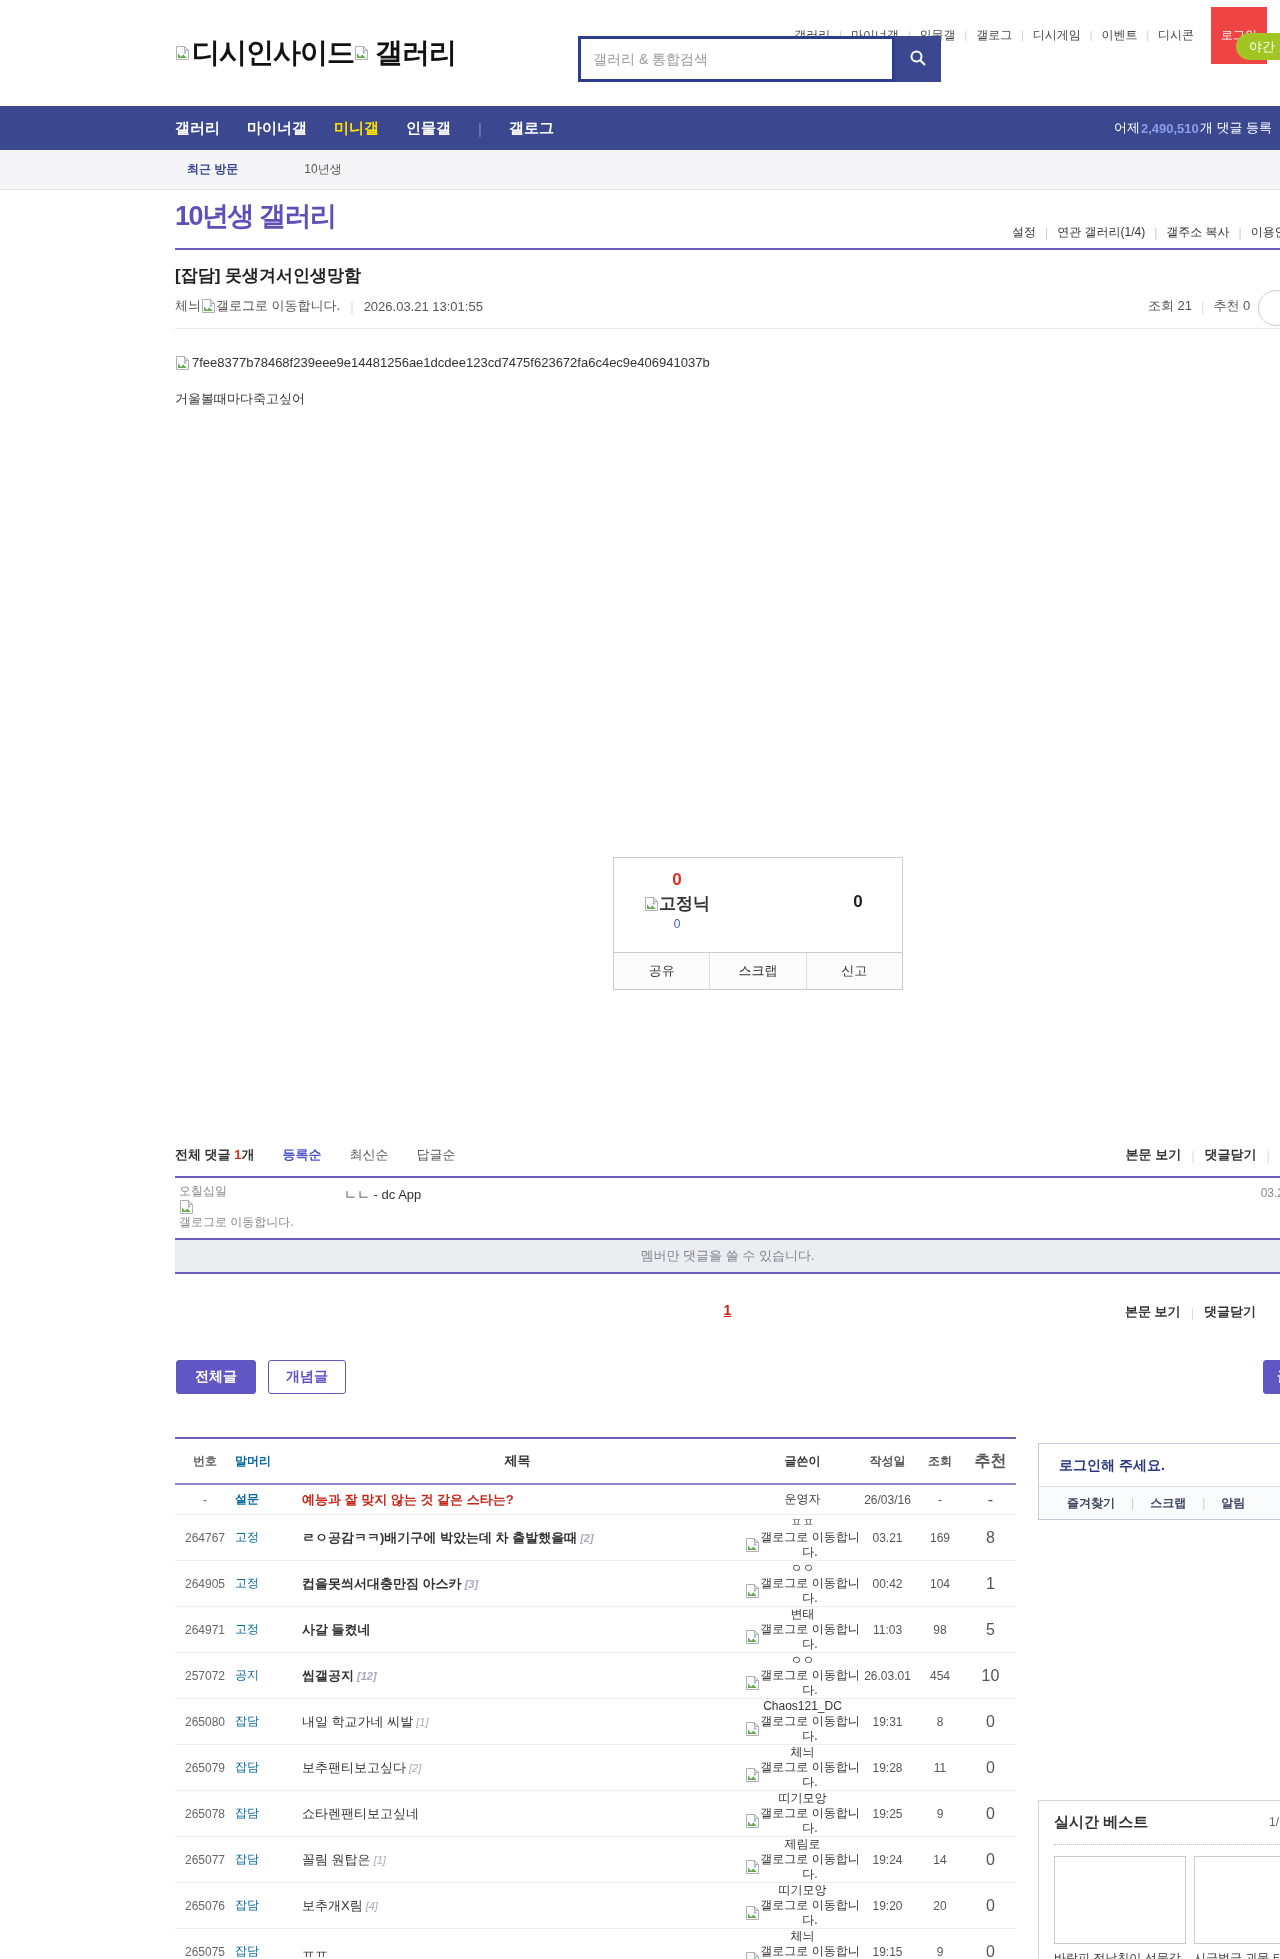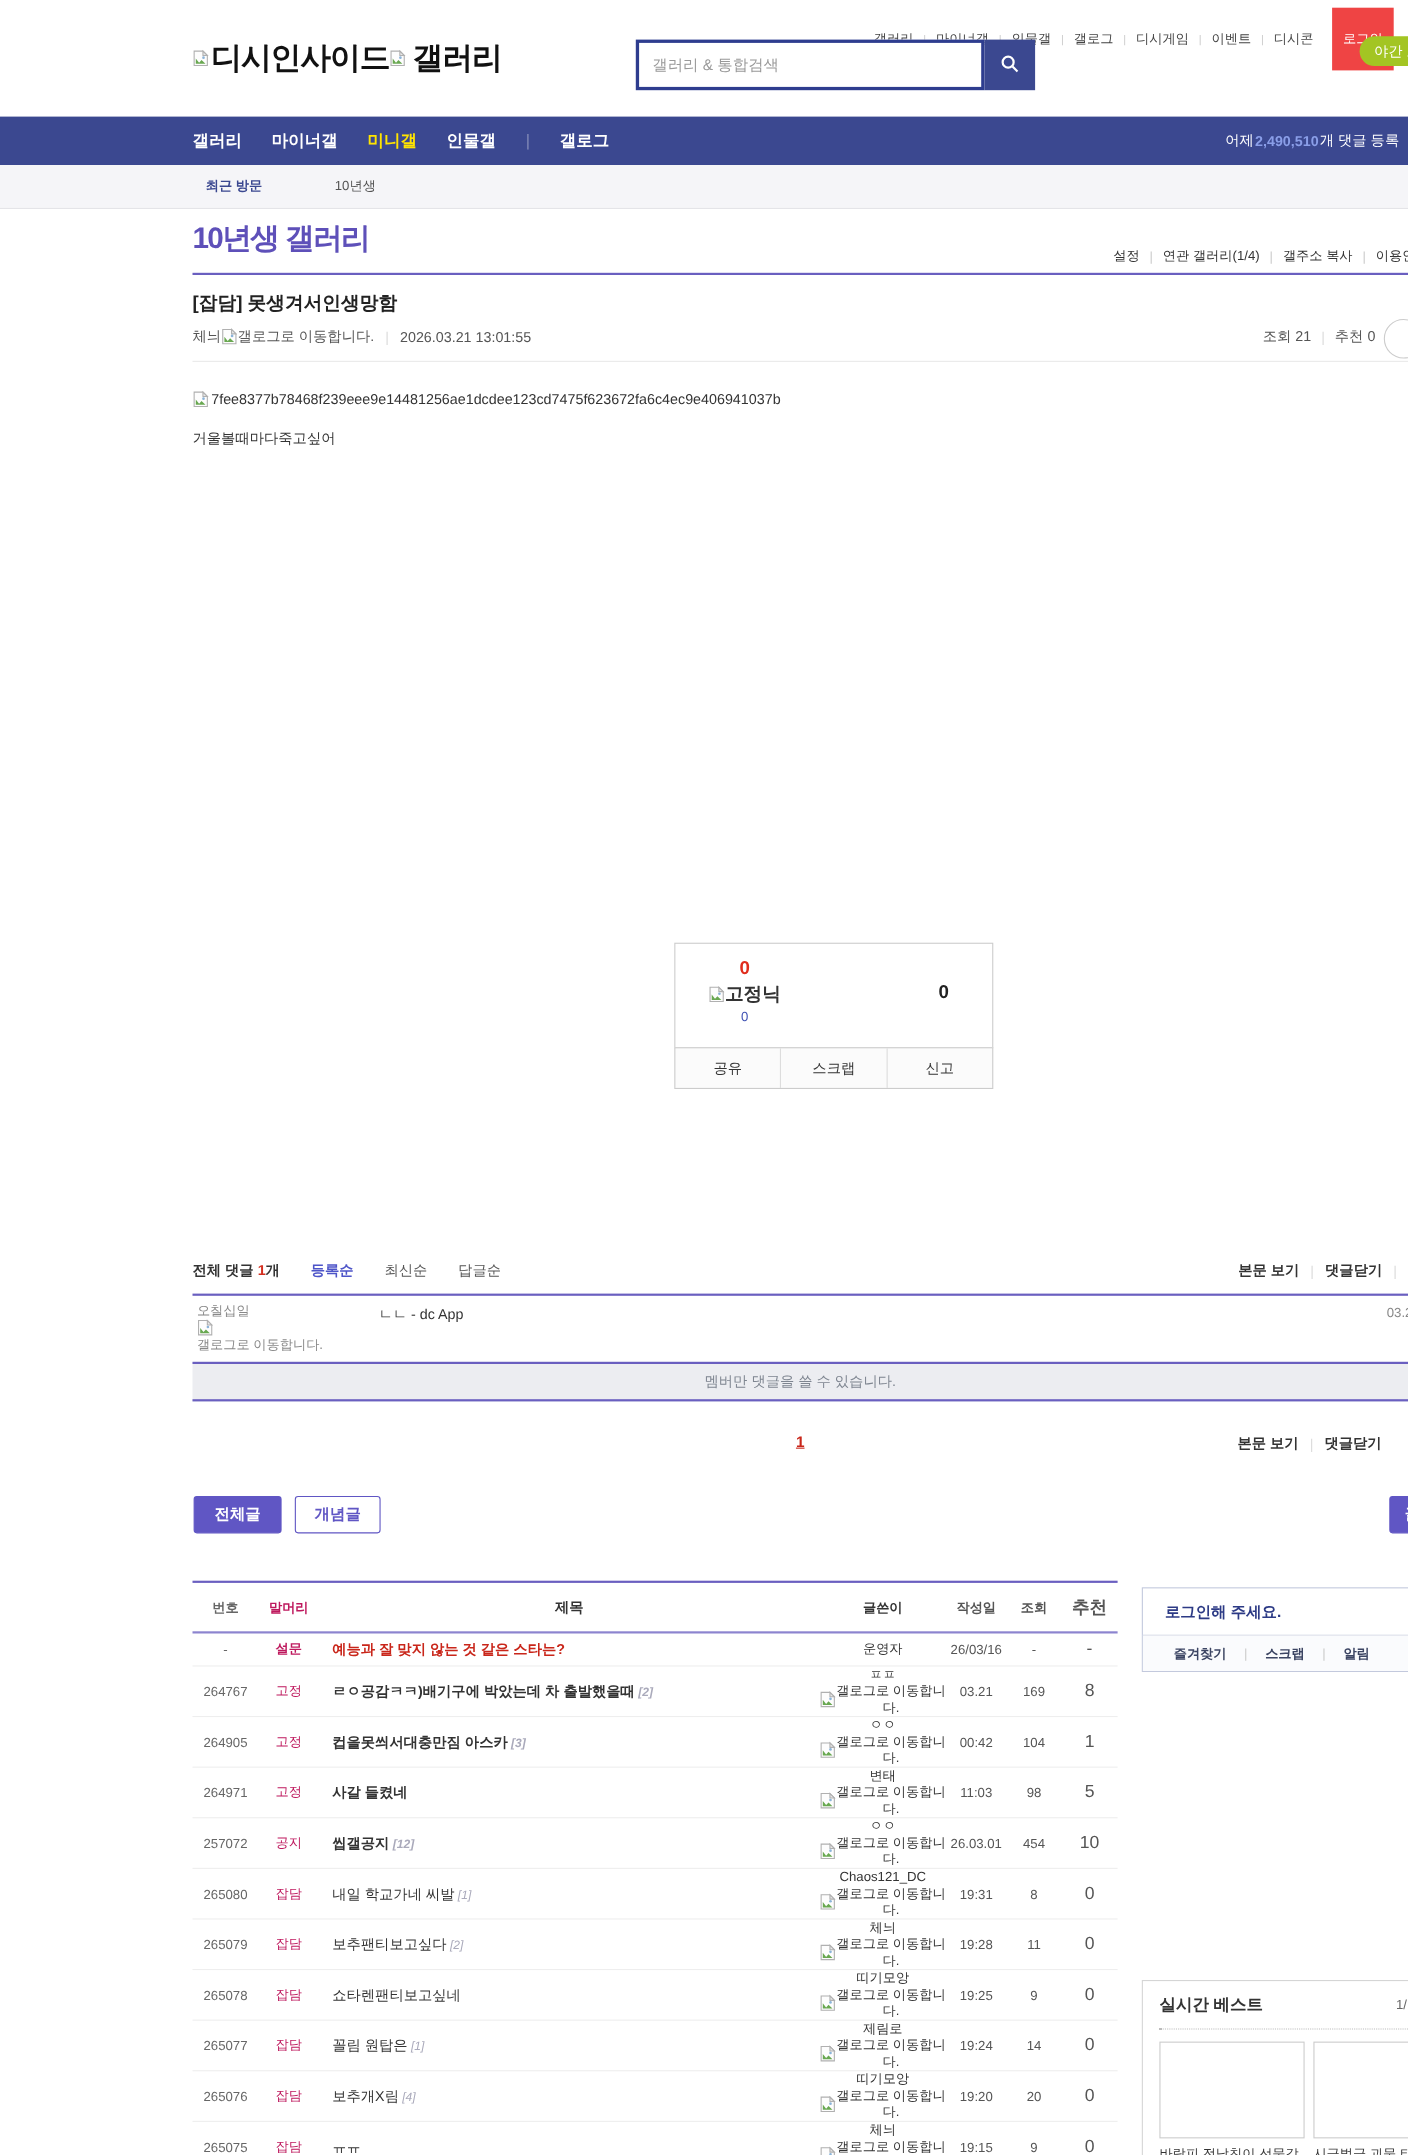--- a/index.html
+++ b/index.html
@@ -101,21 +101,21 @@
   .btn-all { left:176px; width:80px; background:#6056c4; color:#fff; border:1px solid #6056c4; }
   .btn-best { left:268px; width:78px; background:#fff; color:#6056c4; border:1px solid #6056c4; }
   .btn-write { left:1263px; width:70px; background:#6056c4; color:#fff; border:1px solid #6056c4; overflow:hidden; }
 
   
   .board { position:absolute; left:175px; top:1437px; width:841px; border-top:2px solid #6a5fc0; }
   .b-head { display:flex; align-items:center; height:46px; border-bottom:2px solid #8c84cf; font-size:13px; font-weight:bold; color:#333; }
   .b-row { display:flex; align-items:center; min-height:36px; border-bottom:1px solid #eee; font-size:13px; }
   .b-row.survey { min-height:30px; }
   .col-no { width:60px; text-align:center; font-size:12px; color:#666; }
-  .col-cat { width:55px; text-align:center; font-size:12px; color:#be185d; }
+  .col-cat { width:55px; font-size:12px; color:#0369a1; }
   .col-title { width:455px; padding-left:12px; color:#333; overflow:hidden; white-space:nowrap; }
   .col-title .tlink { cursor:pointer; }
   .col-title .cnt { color:#aab; font-size:11px; margin-left:3px; }
   .col-author { width:115px; text-align:center; font-size:12px; color:#333; line-height:15px; }
   .col-author .gt { display:flex; align-items:center; justify-content:center; cursor:pointer; }
   .col-date { width:55px; text-align:center; font-size:12px; color:#555; }
   .col-views { width:50px; text-align:center; font-size:12px; color:#555; }
   .col-rec { width:51px; text-align:center; font-size:16px; color:#555; }
   .survey .col-title { color:#c9261a; font-weight:bold; }
   .survey .col-cat { font-weight:bold; }

